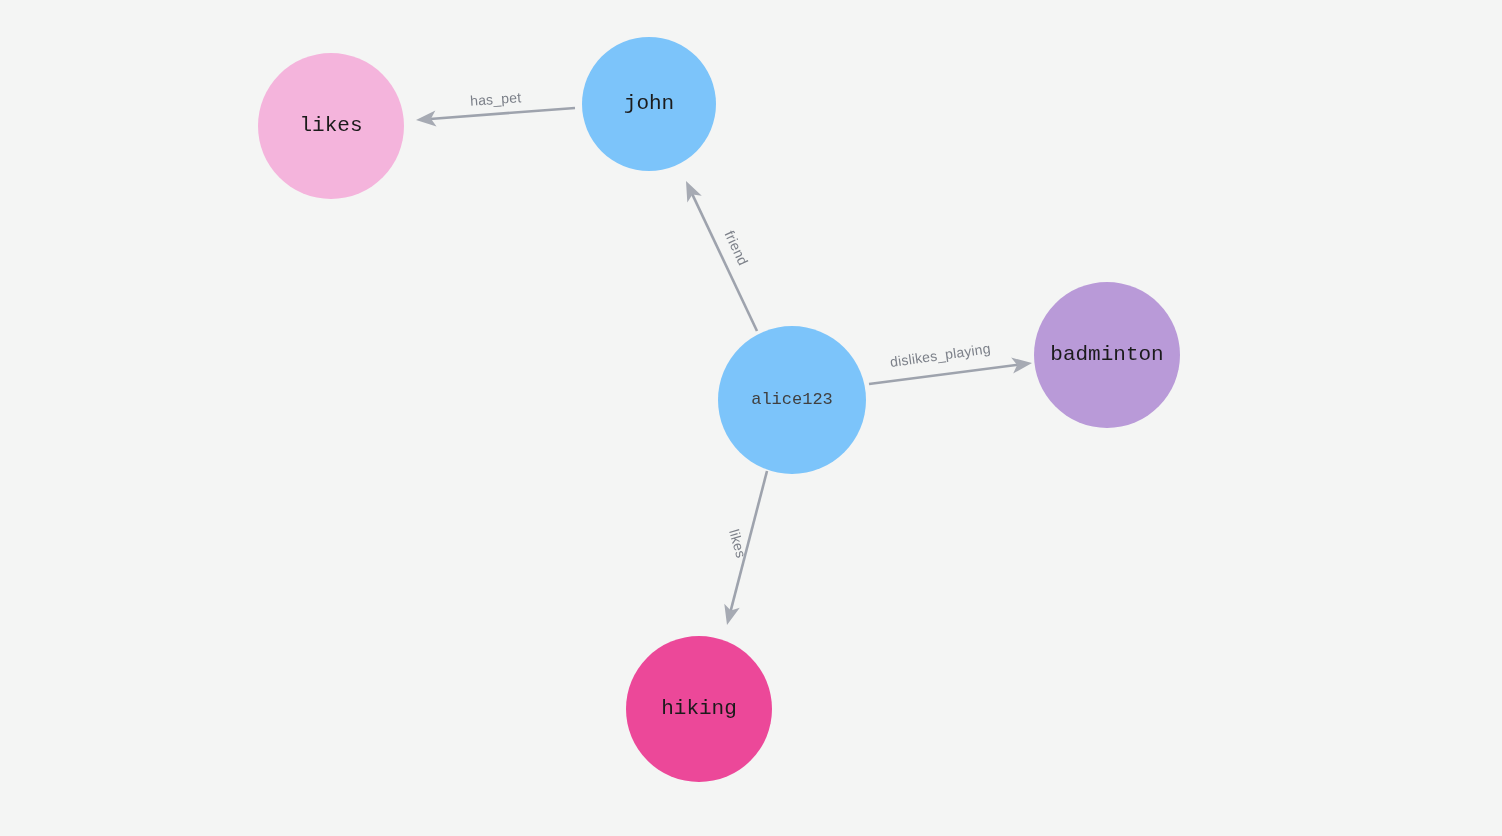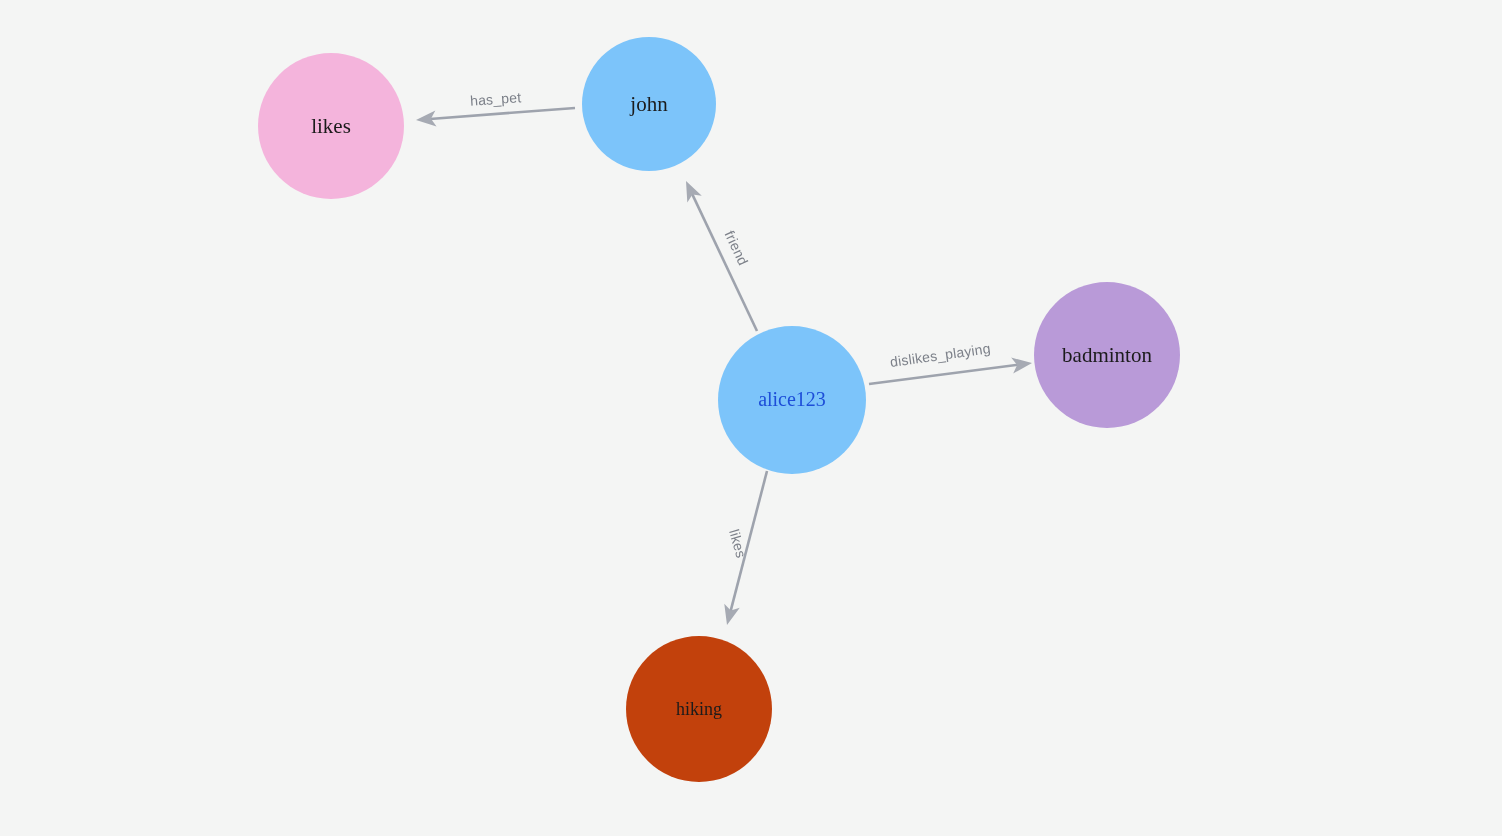--- a/index.html
+++ b/index.html
@@ -43,21 +43,21 @@
   }
   .node {
     position: absolute;
     border-radius: 50%;
     display: flex;
     align-items: center;
     justify-content: center;
     box-sizing: border-box;
     text-align: center;
     color: #1b1b1b;
-    font-family: Liberation Serif, serif;
+    font-family: Liberation Mono, monospace;
     line-height: 1.16;
     word-break: break-word;
     -webkit-user-select: none;
     user-select: none;
   }
   .node-label {
     display: block;
     padding: 0 6px;
     pointer-events: none;
   }
@@ -82,24 +82,24 @@
       <text class="edge-label" x="733" y="545" text-anchor="middle" fill="#7c8089" transform="rotate(74 733 545)">likes</text>
     </svg>
 
   <div id="node-layer">
       <div class="node" style="left: 258px; top: 53px; width: 146px; height: 146px; background: rgb(244, 180, 220); font-size: 21px; color: rgb(27, 27, 27);">
         <span class="node-label">likes</span>
       </div>
       <div class="node" style="left: 582px; top: 37px; width: 134px; height: 134px; background: rgb(124, 196, 250); font-size: 21px; color: rgb(27, 27, 27);">
         <span class="node-label">john</span>
       </div>
-      <div class="node" style="left: 718px; top: 326px; width: 148px; height: 148px; background: rgb(124, 196, 250); font-size: 20px; color: #1d4ed8;">
+      <div class="node" style="left: 718px; top: 326px; width: 148px; height: 148px; background: rgb(124, 196, 250); font-size: 17px; color: #404040;">
         <span class="node-label">alice123</span>
       </div>
       <div class="node" style="left: 1034px; top: 282px; width: 146px; height: 146px; background: rgb(185, 154, 216); font-size: 21px; color: rgb(27, 27, 27); align-items: center;">
         <span class="node-label">badminton</span>
       </div>
-      <div class="node" style="left: 626px; top: 636px; width: 146px; height: 146px; background: #c2410c; font-size: 18px; color: rgb(27, 27, 27);">
+      <div class="node" style="left: 626px; top: 636px; width: 146px; height: 146px; background: #ec4899; font-size: 21px; color: rgb(27, 27, 27);">
         <span class="node-label">hiking</span>
       </div>
     </div>
 
 </div>
 
 </body></html>

